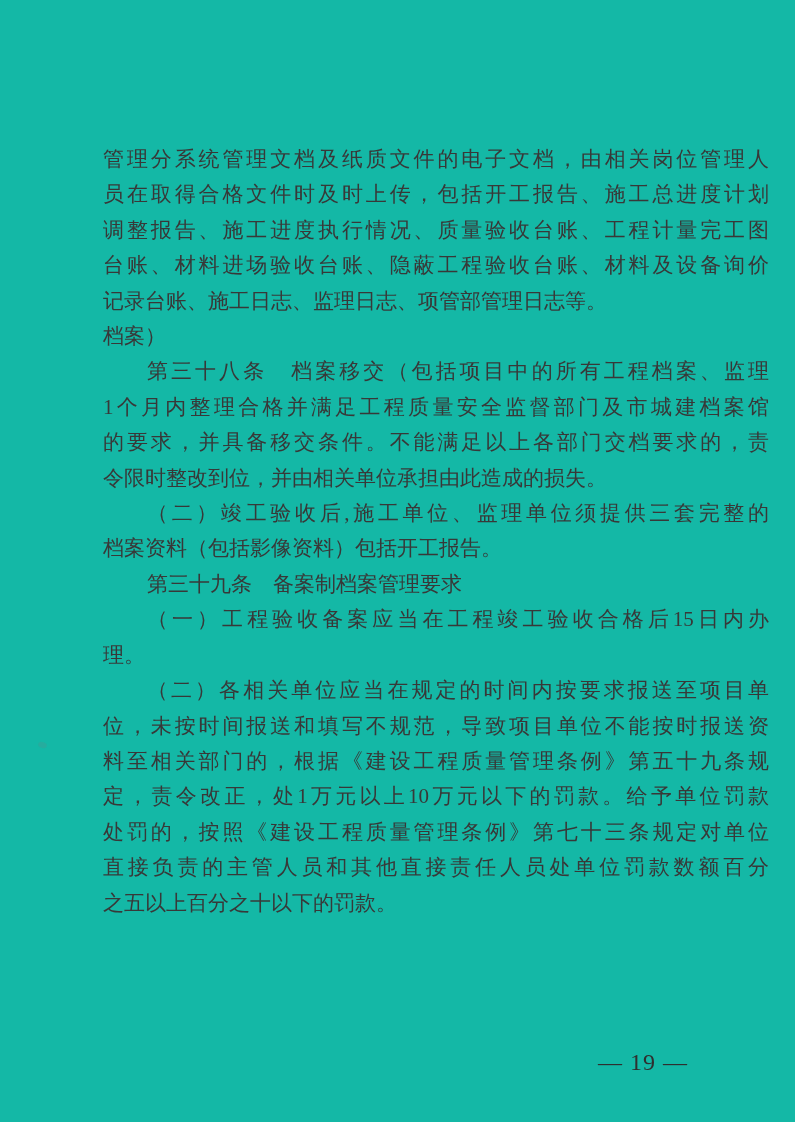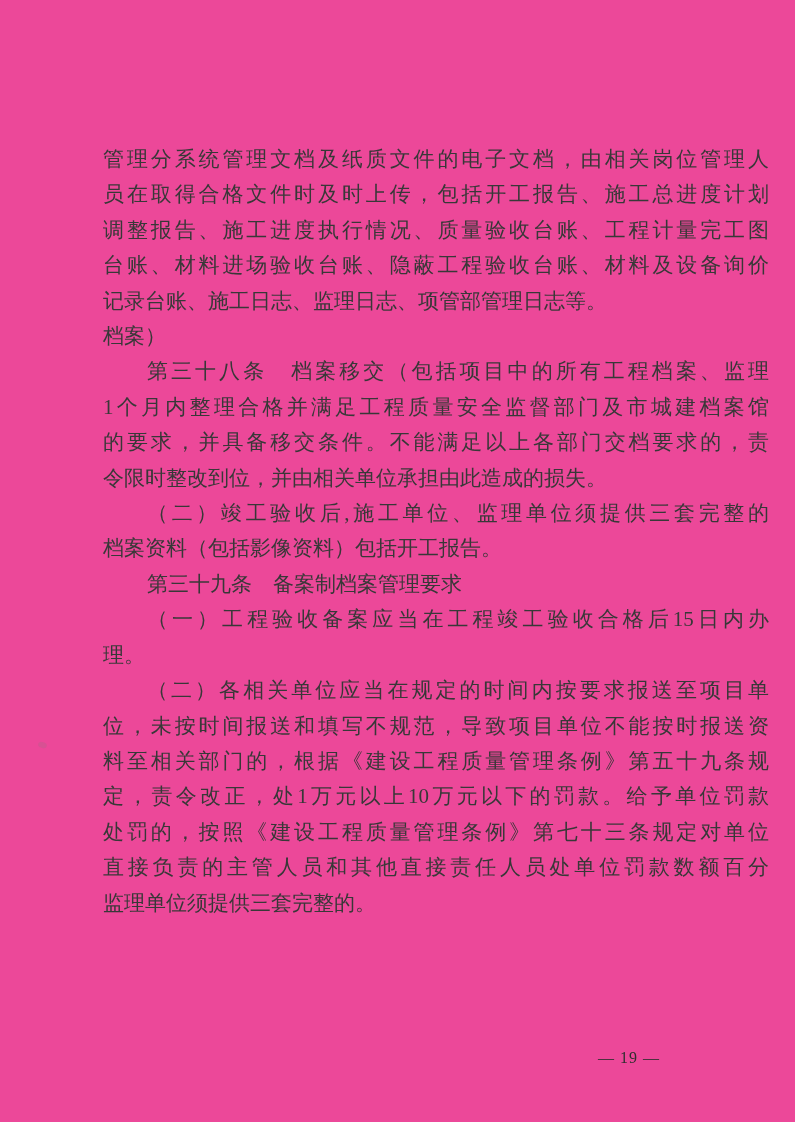--- a/index.html
+++ b/index.html
@@ -4,21 +4,21 @@
 <style>
   html, body {
     margin: 0;
     padding: 0;
     background: #ffffff;
   }
   .page {
     position: relative;
     width: 795px;
     height: 1122px;
-    background: #ec4899;
+    background: #14b8a6;
     overflow: hidden;
     font-family: "Liberation Serif", "DejaVu Serif", serif;
   }
   .doc-body {
     position: absolute;
     left: 103px;
     top: 142px;
     width: 666px;
     color: #383838;
     font-size: 21px;
@@ -39,21 +39,21 @@
   }
   .line.indent {
     padding-left: 44px;
   }
   .page-number {
     position: absolute;
     left: 598px;
     top: 1049px;
     width: 120px;
     color: #2f2f2f;
-    font-size: 16px;
+    font-size: 24px;
     letter-spacing: 1px;
     white-space: nowrap;
   }
   .scan-artifact {
     position: absolute;
     left: 38px;
     top: 742px;
     width: 9px;
     height: 6px;
     background: rgba(120,120,120,0.18);
@@ -93,18 +93,18 @@
         <div class="line full indent">（一）工程验收备案应当在工程竣工验收合格后15日内办</div>
         <div class="line">理。</div>
       </div>
       <div class="para">
         <div class="line full indent">（二）各相关单位应当在规定的时间内按要求报送至项目单</div>
         <div class="line full">位，未按时间报送和填写不规范，导致项目单位不能按时报送资</div>
         <div class="line full">料至相关部门的，根据《建设工程质量管理条例》第五十九条规</div>
         <div class="line full">定，责令改正，处1万元以上10万元以下的罚款。给予单位罚款</div>
         <div class="line full">处罚的，按照《建设工程质量管理条例》第七十三条规定对单位</div>
         <div class="line full">直接负责的主管人员和其他直接责任人员处单位罚款数额百分</div>
-        <div class="line">监理单位须提供三套完整的。</div>
+        <div class="line">之五以上百分之十以下的罚款。</div>
       </div>
     </div>
   <div class="scan-artifact"></div>
   <div class="page-number">— 19 —</div>
 </div>
 
 </body></html>

